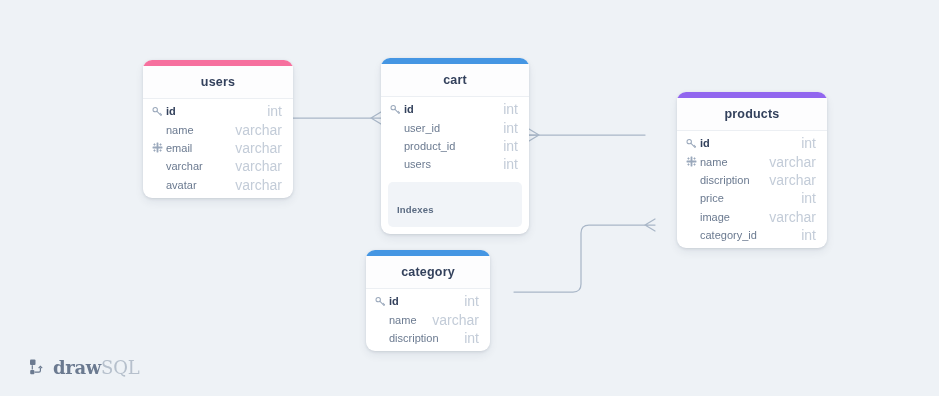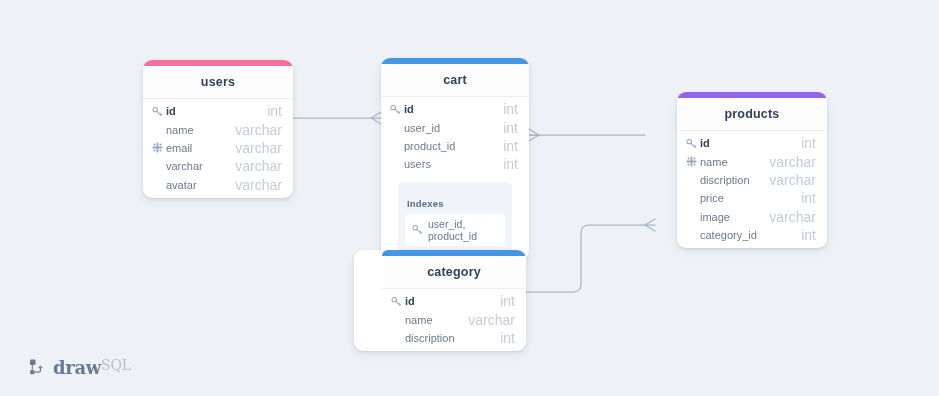--- a/index.html
+++ b/index.html
@@ -82,24 +82,24 @@
     font-weight: bold;
     color: #33415c;
   }
   .f-type {
     color: #c3ccd8;
     font-size: 14px;
     margin-left: 10px;
   }
   
   .indexes {
-    margin: 4px 17px 7px;
+    margin: 4px 7px 7px;
     background: #f1f4f8;
     border-radius: 5px;
-    padding: 16px 7px 7px;
+    padding: 22px 7px 7px;
   }
   .indexes-title {
     font-size: 9.5px;
     font-weight: bold;
     color: #5b6b82;
     margin: 0 2px 5px;
     letter-spacing: .2px;
   }
   .index-pill {
     background: #ffffff;
@@ -126,21 +126,21 @@
   .logo-draw {
     font-family: "DejaVu Serif", serif;
     font-weight: bold;
     font-size: 18px;
     color: #6b7a90;
     letter-spacing: -.3px;
   }
   .logo-sql {
     font-family: "DejaVu Serif", serif;
     font-weight: normal;
-    font-size: 14px;
+    font-size: 18px;
     color: #b6c0cc;
     letter-spacing: -.2px;
   }
 </style>
 </head>
 <body>
 
 <div id="canvas">
 
   <svg id="wires" viewBox="0 0 939 396" xmlns="http://www.w3.org/2000/svg">
@@ -230,29 +230,20 @@
             <span class="f-type">int</span>
           </div>
           <div class="field-row">
             <span class="f-icon blank"></span>
             <span class="f-name">users</span>
             <span class="f-type">int</span>
           </div>
         </div>
         <div class="indexes">
           <div class="indexes-title">Indexes</div>
-          <div class="index-pill">
-            <span class="f-icon">
-              <svg width="11" height="11" viewBox="0 0 12 12">
-                <circle cx="3.5" cy="4" r="2.4" fill="none" stroke="#9aa8bb" stroke-width="1.1"></circle>
-                <path d="M5.2 5.7 L10 10.4 M8.4 8.9 L9.4 7.9 M9.5 10 L10.4 9.1" fill="none" stroke="#9aa8bb" stroke-width="1.1" stroke-linecap="round"></path>
-              </svg>
-            </span>
-            <span>user_id, product_id</span>
-          </div>
         </div>
       </div>
       <div class="table-card" style="left: 677px; top: 92px; width: 150px;">
         <div class="accent" style="background:#9166ef"></div>
         <div class="table-title">products</div>
         <div class="fields">
           <div class="field-row">
             <span class="f-icon">
               <svg width="11" height="11" viewBox="0 0 12 12">
                 <circle cx="3.5" cy="4" r="2.4" fill="none" stroke="#9aa8bb" stroke-width="1.1"></circle>
@@ -293,21 +284,21 @@
             <span class="f-name">image</span>
             <span class="f-type">varchar</span>
           </div>
           <div class="field-row">
             <span class="f-icon blank"></span>
             <span class="f-name">category_id</span>
             <span class="f-type">int</span>
           </div>
         </div>
       </div>
-      <div class="table-card" style="left: 354px; top: 250px; width: 144px; padding-left: 28px;">
+      <div class="table-card" style="left: 366px; top: 250px; width: 124px;">
         <div class="accent" style="background:#4596e3"></div>
         <div class="table-title">category</div>
         <div class="fields">
           <div class="field-row">
             <span class="f-icon">
               <svg width="11" height="11" viewBox="0 0 12 12">
                 <circle cx="3.5" cy="4" r="2.4" fill="none" stroke="#9aa8bb" stroke-width="1.1"></circle>
                 <path d="M5.2 5.7 L10 10.4 M8.4 8.9 L9.4 7.9 M9.5 10 L10.4 9.1" fill="none" stroke="#9aa8bb" stroke-width="1.1" stroke-linecap="round"></path>
               </svg>
             </span>

